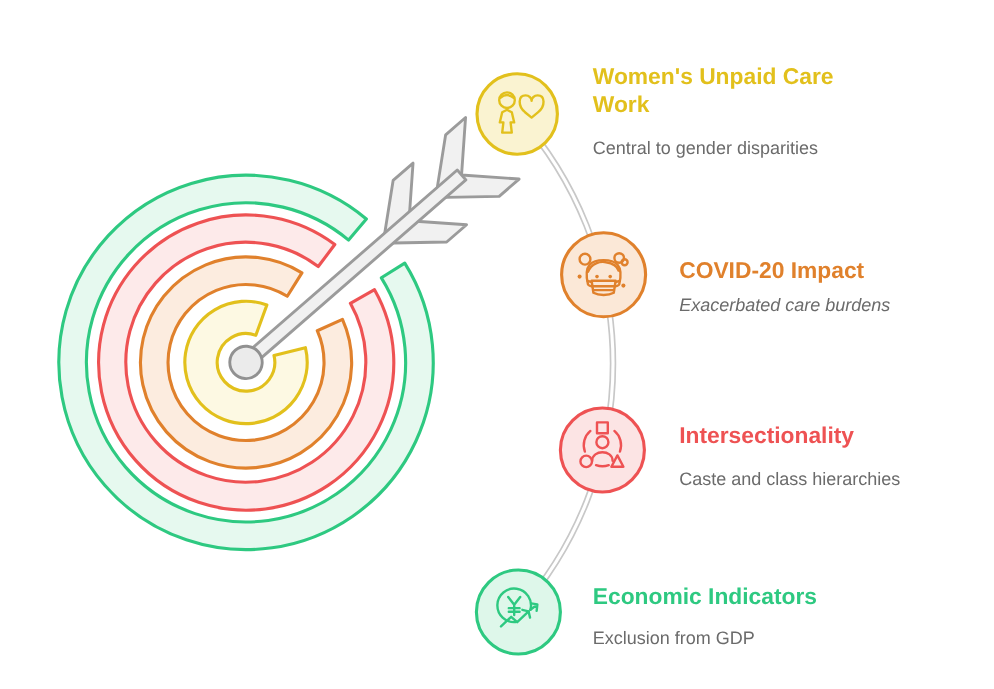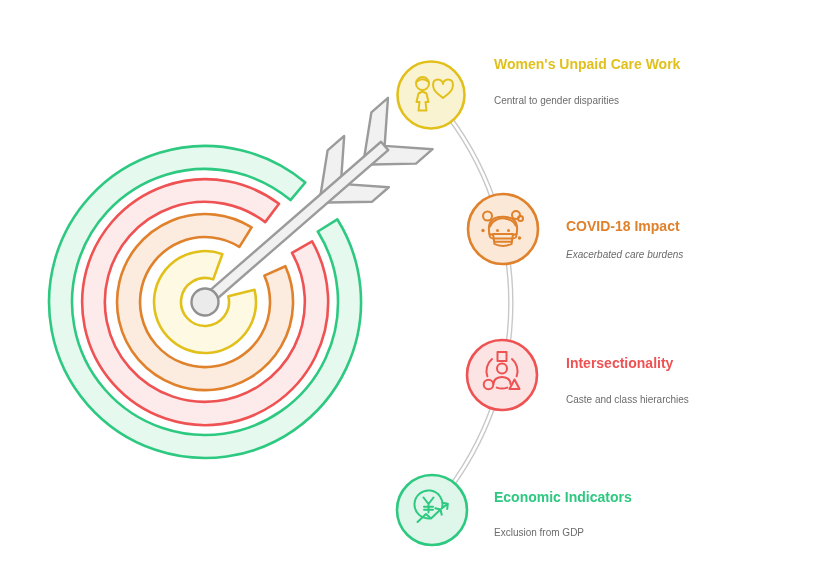--- a/index.html
+++ b/index.html
@@ -26,22 +26,22 @@
   .node.r{fill:var(--red-node);stroke:var(--red);}
   .node.g{fill:var(--green-node);stroke:var(--green);}
 
   .ic{fill:none;stroke-width:2;stroke-linecap:round;stroke-linejoin:round;}
   .ic.y{stroke:var(--yellow);} .ic.o{stroke:var(--orange);}
   .ic.r{stroke:var(--red);}    .ic.g{stroke:var(--green);}
   .dot.o{fill:var(--orange);stroke:none;}
   .fill-o{fill:var(--orange-node);}
 
   .item{position:absolute;}
-  .item .title{font-weight:bold;font-size:14px;line-height:23px;}
-  .item .sub{font-size:10px;line-height:19px;color:var(--gray-text);}
+  .item .title{font-weight:bold;font-size:19px;line-height:23px;}
+  .item .sub{font-size:15px;line-height:19px;color:var(--gray-text);}
   .b1{left:494px;top:53px;width:218px;}
   .b2{left:566px;top:215px;width:250px;}
   .b3{left:566px;top:352px;width:250px;}
   .b4{left:494px;top:486px;width:260px;}
   .b1 .sub{margin-top:15px;} .b2 .sub{margin-top:7px;font-style:italic;}
   .b3 .sub{margin-top:15px;} .b4 .sub{margin-top:14px;}
   .b1 .title{color:var(--yellow);}
   .b2 .title{color:var(--orange);}
   .b3 .title{color:var(--red);}
   .b4 .title{color:var(--green);}
@@ -122,21 +122,21 @@
         <path d="M8.5 -0.5 L3.3 -1.8 M8.5 -0.5 L9.7 4.7"></path>
       </g>
     </g>
   </svg>
 
   <div class="item b1">
     <div class="title">Women's Unpaid Care Work</div>
     <div class="sub">Central to gender disparities</div>
   </div>
   <div class="item b2">
-    <div class="title">COVID-18 Impact</div>
+    <div class="title">COVID-20 Impact</div>
     <div class="sub">Exacerbated care burdens</div>
   </div>
   <div class="item b4">
     <div class="title">Economic Indicators</div>
     <div class="sub">Exclusion from GDP</div>
   </div>
   <div class="item b3">
     <div class="title">Intersectionality</div>
     <div class="sub">Caste and class hierarchies</div>
   </div>

